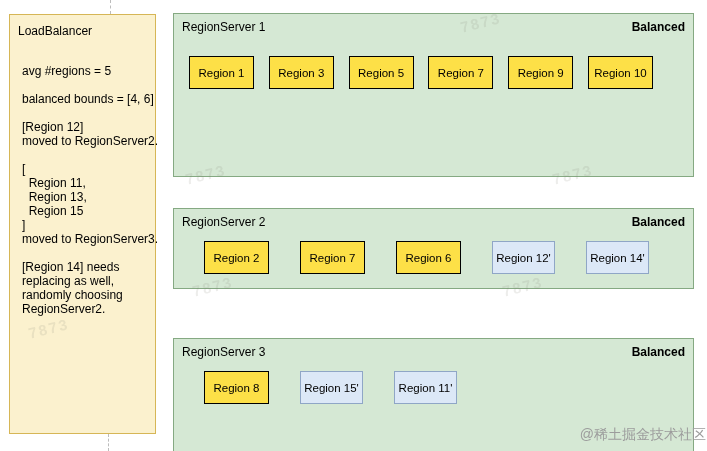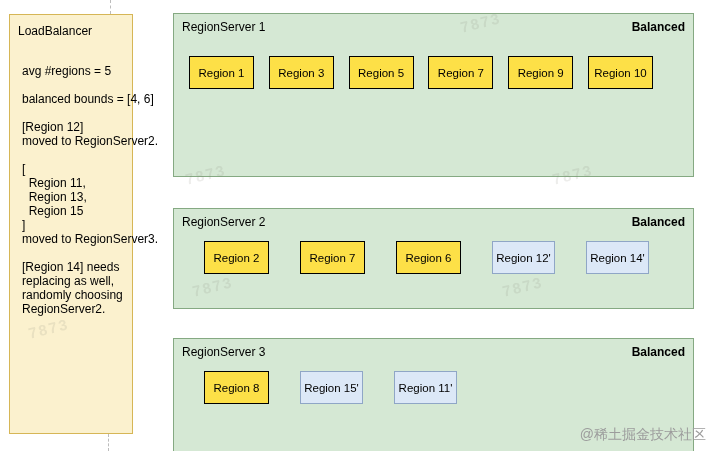--- a/index.html
+++ b/index.html
@@ -17,21 +17,21 @@
     width: 0;
     border-left: 1px dashed #bcbcbc;
   }
   .dash-top { left: 110px; top: 0; height: 14px; }
   .dash-bottom { left: 108px; top: 434px; height: 17px; }
 
   
   .lb-box {
     position: absolute;
     left: 9px; top: 14px;
-    width: 124px; height: 420px;
+    width: 147px; height: 420px;
     background: #FBF1CE;
     border: 1px solid #D6B656;
     box-sizing: border-box;
     padding-left: 28px;
   }
   .lb-title {
     position: absolute;
     left: 8px; top: 9px;
     font-size: 12px;
     color: #000;
@@ -160,21 +160,21 @@
           </div>
           <div class="region-box">
             <span>Region 9</span>
           </div>
           <div class="region-box">
             <span>Region 10</span>
           </div>
         </div>
   </div>
 
-  <div class="server" style="top: 208px; height: 101px;">
+  <div class="server" style="top: 208px; height: 81px;">
     <span class="server-name">RegionServer 2</span>
     <span class="server-status">Balanced</span>
     <div class="region-row" style="top: 32px; padding-left: 30px; gap: 31px;">
           <div class="region-box">
             <span>Region 2</span>
           </div>
           <div class="region-box">
             <span>Region 7</span>
           </div>
           <div class="region-box">

